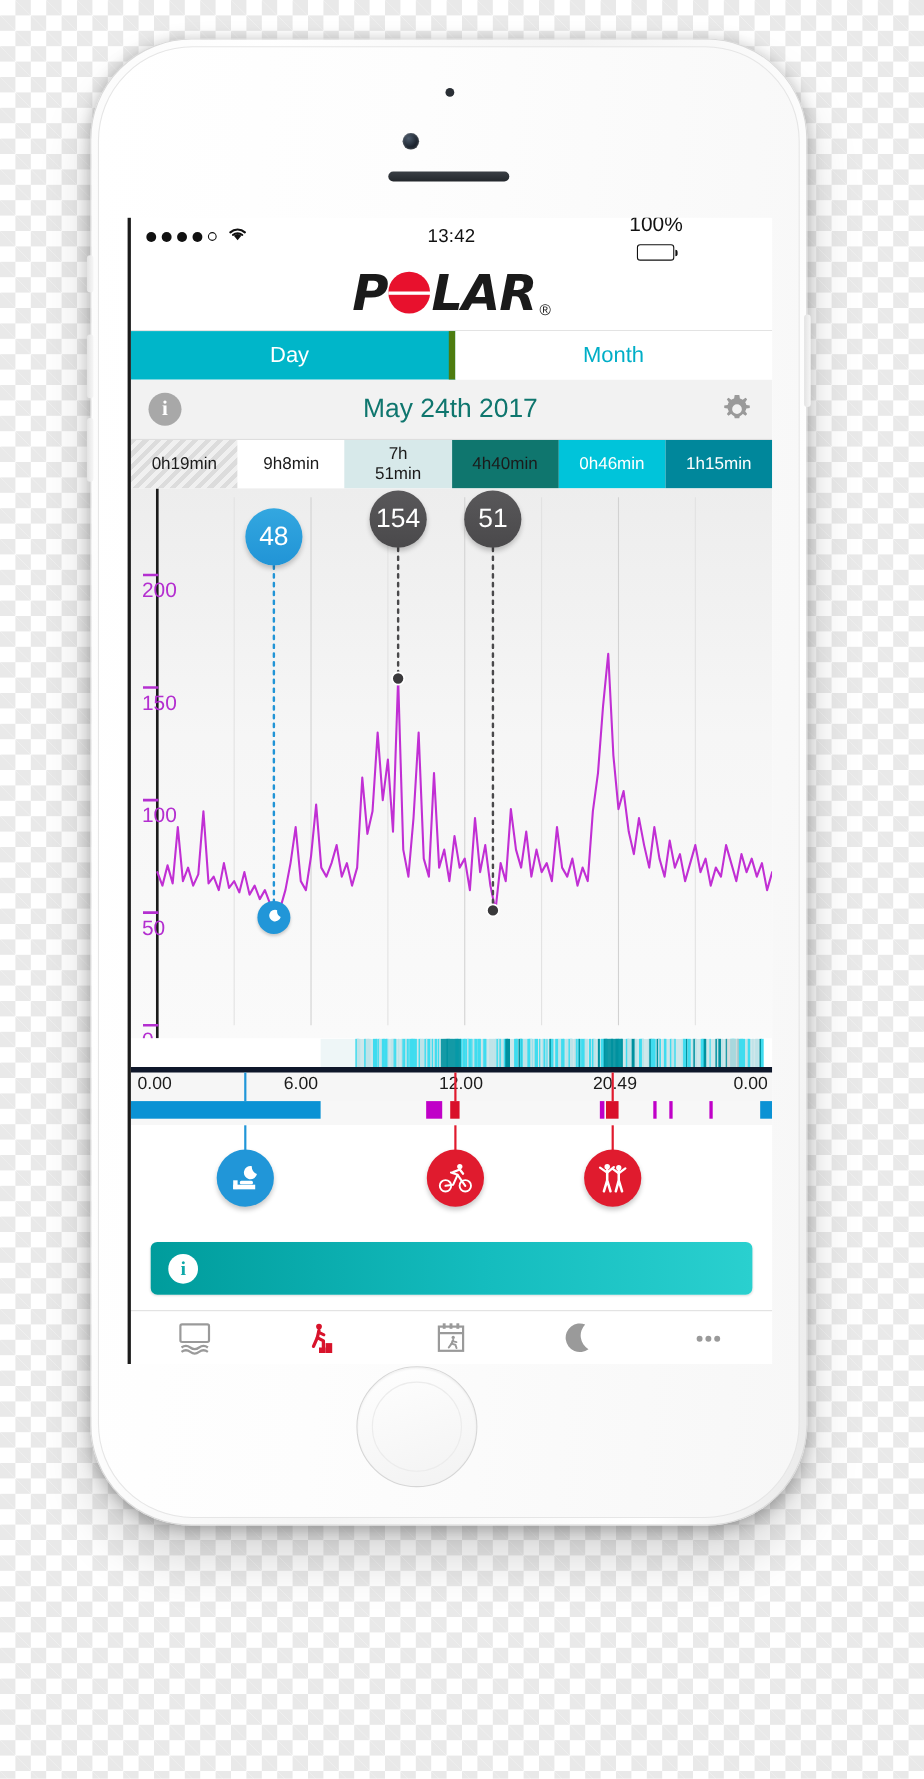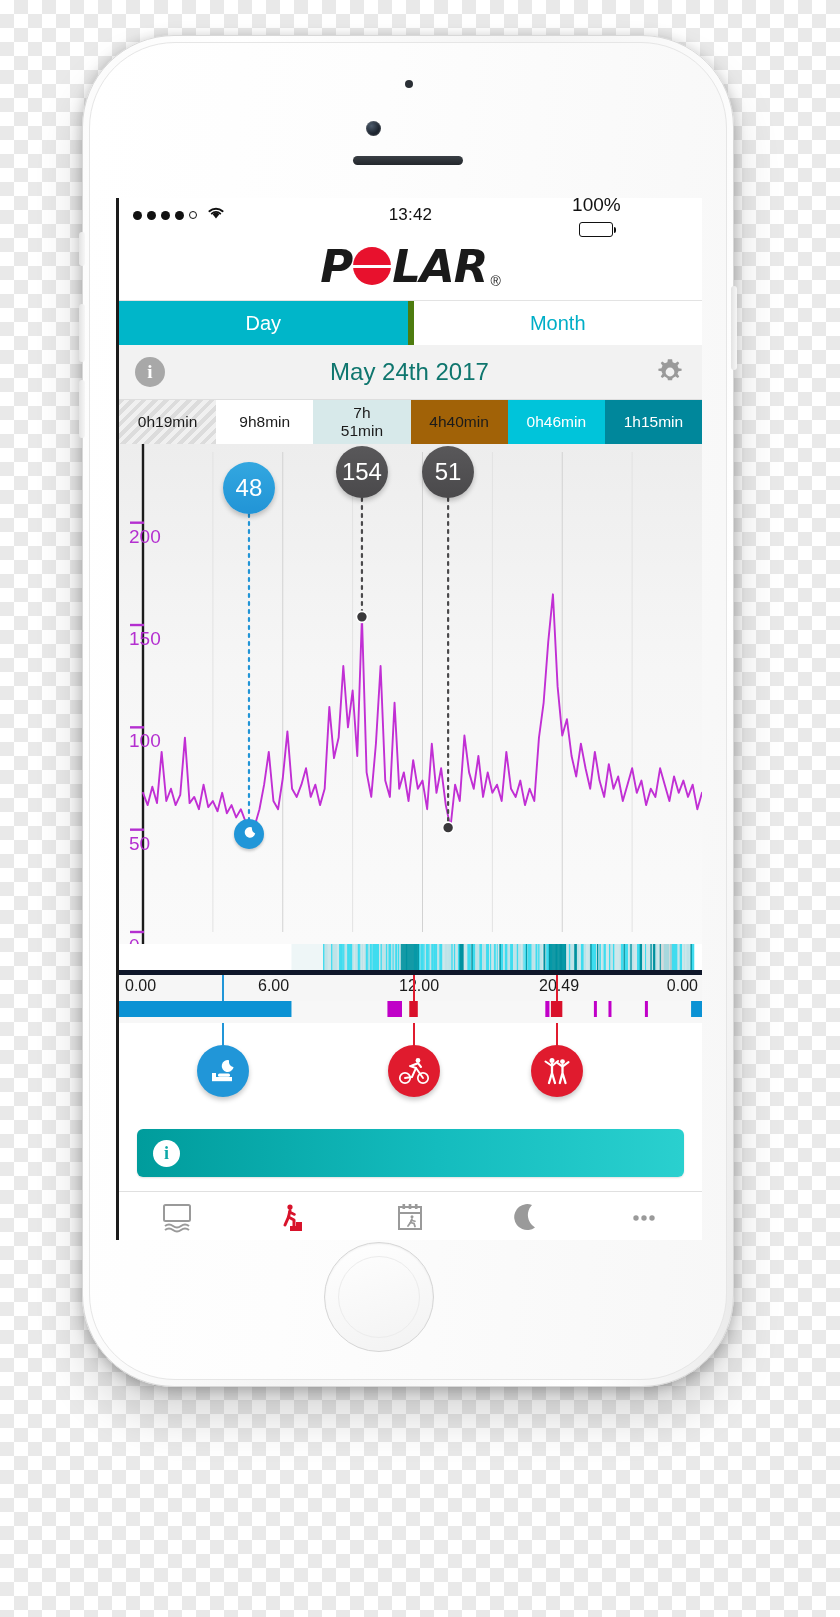--- a/index.html
+++ b/index.html
@@ -105,21 +105,21 @@
 
   
   #zonebar{display:flex;height:44px;}
   .zone{flex:1;display:flex;align-items:center;justify-content:center;font-size:15.5px;color:#1b1b1b;}
   .zone .h{font-weight:normal;}
   .zone .u{font-weight:normal;}
   .z0{background:
       repeating-linear-gradient(-45deg,#dcdcdc 0 4px,#f0f0f0 4px 8px);}
   .z1{background:#ffffff;}
   .z2{background:#d7e9ea;flex-direction:column;}
-  .z3{background:#a16207;}
+  .z3{background:#0f766e;}
   .z4{background:#00c4da;color:#fff;}
   .z5{background:#00879b;color:#fff;}
 
   
   #chartwrap{position:relative;height:500px;background:linear-gradient(180deg,#ededed 0%,#f6f6f6 45%,#fafafa 100%);}
   #chartsvg{position:absolute;left:0;top:0;}
   .bubble{position:absolute;width:52px;height:52px;border-radius:50%;
     display:flex;align-items:center;justify-content:center;color:#fff;font-size:24px;
     box-shadow:0 3px 5px rgba(0,0,0,.22);}
   .bubble.blue{background:linear-gradient(180deg,#33a7e0,#2194d6);}

